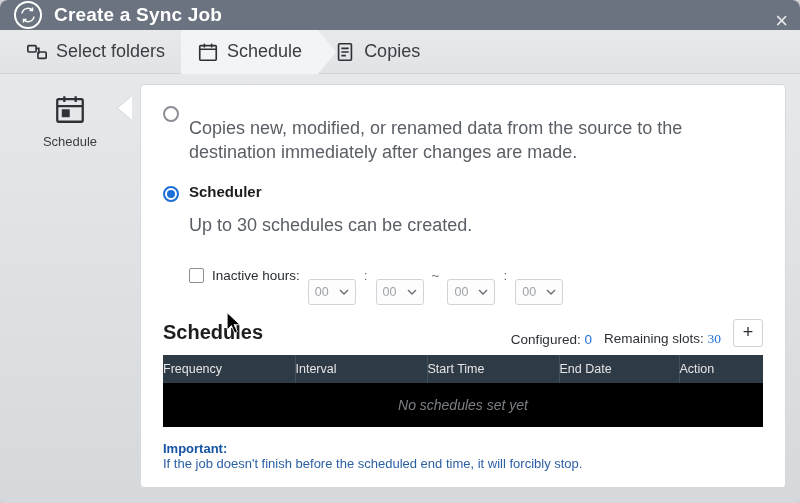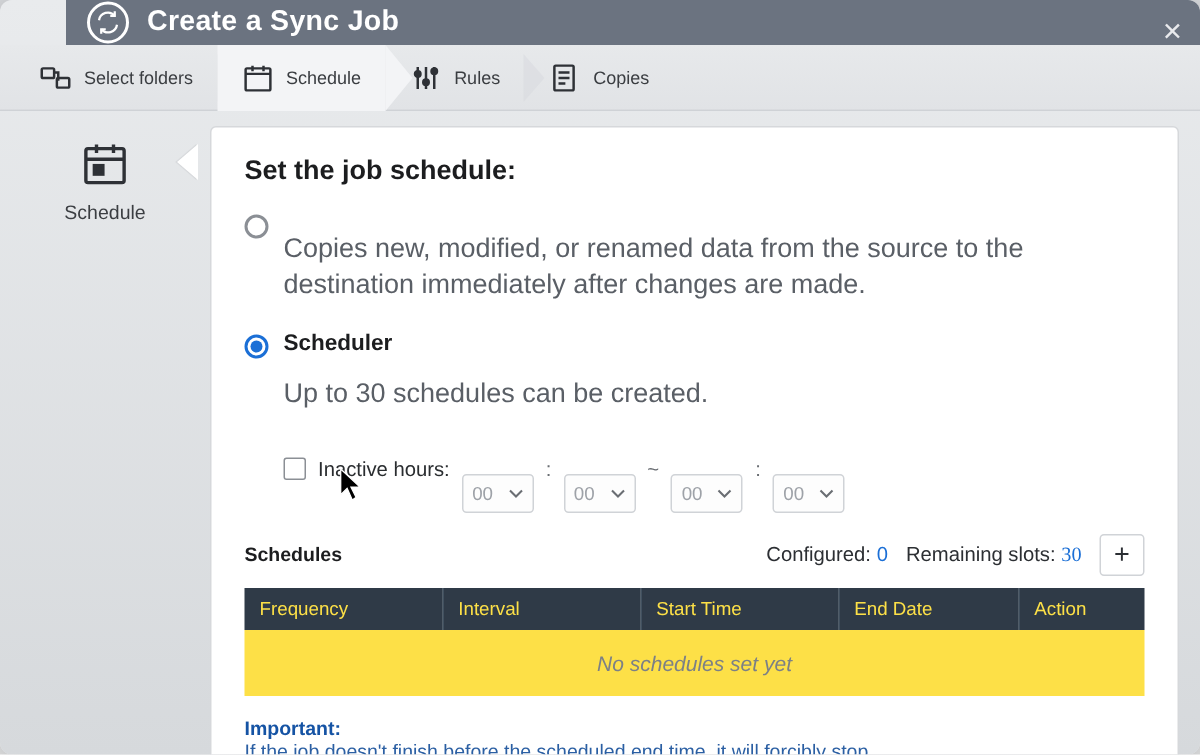--- a/index.html
+++ b/index.html
@@ -6,28 +6,28 @@
     --hdr:#6b7380; --hdr2:#596070; --accent:#1b6fd6; --text:#222;
     --muted:#5a5f66; --border:#d0d3d7; --soft:#eceef0; --step-bg:#dfe2e5;
     --panel:#ffffff; --bg-grad1:#e9ebed; --bg-grad2:#d6d9dc;
   }
   *{box-sizing:border-box;font-family:"Segoe UI",Helvetica,Arial,sans-serif;}
   html,body{margin:0;padding:0;}
   body{width:800px;height:503px;overflow:hidden;background:linear-gradient(180deg,#d7d9dc 0%,#e8e9ea 40%);}
 
   .window{width:800px;height:503px;display:flex;flex-direction:column;background:linear-gradient(180deg,var(--bg-grad1),var(--bg-grad2));border-radius:8px;overflow:hidden;box-shadow:0 6px 24px rgba(0,0,0,.25);}
 
-  .titlebar{height:48px;background:var(--hdr);display:flex;align-items:center;padding:1px 14px;color:#fff;position:relative;margin-left:44px;}
+  .titlebar{height:48px;background:var(--hdr);display:flex;align-items:center;padding:1px 14px;color:#fff;position:relative;}
   .titlebar .title{font-size:19px;font-weight:600;margin-left:12px;letter-spacing:.2px;}
   .titlebar .close{position:absolute;right:12px;top:10px;font-size:22px;line-height:1;color:#e9eaed;cursor:pointer;}
   .sync-logo{width:28px;height:28px;border:2px solid #fff;border-radius:50%;display:flex;align-items:center;justify-content:center;}
   .sync-logo svg{width:18px;height:18px;}
 
   .steps{height:44px;background:linear-gradient(180deg,#e7e9eb,#e1e3e6);display:flex;align-items:center;padding:0 10px;border-bottom:1px solid #cfd2d6;}
-  .step{display:flex;align-items:center;gap:8px;padding:12px 16px;height:44px;color:#3a3d41;font-size:12px;position:relative;cursor:pointer;}
+  .step{display:flex;align-items:center;gap:8px;padding:12px 16px;height:44px;color:#3a3d41;font-size:18px;position:relative;cursor:pointer;}
   .step svg{width:22px;height:22px;stroke:#2e3136;}
   .step.current{background:#f3f4f6;}
   .step.current::after{content:"";position:absolute;right:-18px;top:0;border-left:18px solid #f3f4f6;border-top:22px solid transparent;border-bottom:22px solid transparent;}
   .step:not(.current)::after{content:"";position:absolute;right:-14px;top:6px;border-left:14px solid #d9dbdf;border-top:16px solid transparent;border-bottom:16px solid transparent;opacity:.6;}
   .step:not(.current):last-of-type::after{display:none;}
 
   .body{flex:1;display:flex;position:relative;}
   .rail{width:140px;padding-top:18px;display:flex;flex-direction:column;align-items:center;}
   .rail .cal{width:34px;height:34px;}
   .rail .lbl{margin-top:8px;font-size:13px;color:#3b3e42;}
@@ -43,30 +43,30 @@
   .opt .od{font-size:18px;color:var(--muted);margin-top:13px;max-width:520px;line-height:1.35;}
   .opt-block{margin-bottom:18px;}
 
   .inactive-row{display:flex;align-items:center;gap:8px;margin:10px 0 14px 26px;font-size:13.5px;color:#2a2d30;}
   .chk{width:15px;height:15px;border:1.5px solid #8b8f95;border-radius:2px;}
   .sel-box{height:26px;min-width:48px;border:1px solid var(--border);border-radius:3px;display:flex;align-items:center;justify-content:space-between;padding:0 6px;color:#9ea2a8;font-size:12.5px;background:#fdfdfd;margin-top:32px;}
   .sel-box .chev{width:10px;height:10px;}
   .sep{color:#6a6e73;}
 
   .sched-head{display:flex;align-items:center;justify-content:space-between;margin-top:2px;}
-  .sched-head .left{font-weight:700;font-size:13px;color:#1c1d1f;}
-  .sched-head .right{display:flex;align-items:center;gap:12px;font-size:13.5px;color:#2c2f33;}
+  .sched-head .left{font-weight:700;font-size:20px;color:#1c1d1f;}
+  .sched-head .right{display:flex;align-items:flex-end;gap:12px;font-size:13.5px;color:#2c2f33;}
   .sched-head .num0{color:var(--accent);}
   .sched-head .num30{color:var(--accent);font-family:Liberation Serif, serif;}
   .addbtn{width:30px;height:28px;border:1px solid var(--border);border-radius:3px;display:flex;align-items:center;justify-content:center;font-size:18px;color:#2b2e33;background:#fff;cursor:pointer;}
 
   table.sched{width:100%;border-collapse:collapse;margin-top:8px;}
-  table.sched thead th{background:#2f3a47;color:#fde047;font-weight:500;font-size:12.5px;text-align:left;padding:7px 10px;border-right:1px solid #41505f;}
+  table.sched thead th{background:#2f3a47;color:#e5e5e5;font-weight:500;font-size:12.5px;text-align:left;padding:7px 0;border-right:1px solid #41505f;}
   table.sched thead th:last-child{border-right:none;}
-  table.sched td.empty{background:#fde047;text-align:center;color:#7c8086;font-size:14px;padding:14px 0;font-style:italic;}
+  table.sched td.empty{background:#000000;text-align:center;color:#7c8086;font-size:14px;padding:14px 0;font-style:italic;}
   .important{margin-top:14px;font-size:13px;}
   .important .k{color:#1553a4;font-weight:600;}
   .important .t{color:#2b5fa3;}
 
   .footer{height:56px;display:flex;align-items:center;justify-content:space-between;padding:0 18px;}
   .btn{height:30px;padding:0 20px;border:1px solid #b9bcc1;border-radius:3px;background:linear-gradient(180deg,#fefefe,#eceef0);font-size:13.5px;color:#2b2e33;cursor:pointer;display:flex;align-items:center;}
   .footer .right{display:flex;gap:12px;}
 
   .cursor{position:absolute;left:225px;top:237px;width:18px;height:24px;pointer-events:none;z-index:20;}
 </style>
@@ -99,49 +99,39 @@
     </div>
     <div class="step current">
       <svg viewBox="0 0 24 24" fill="none" stroke-width="1.8">
           <rect x="3" y="5" width="18" height="16" rx="1"></rect>
           <path d="M3 9h18M8 3v4M16 3v4"></path>
         </svg>
       <span>Schedule</span>
     </div>
     <div class="step">
       <svg viewBox="0 0 24 24" fill="none" stroke-width="1.8">
-          <path d="M6 4v16M12 4v16M18 4v16"></path>
-          <circle cx="6" cy="9" r="2" fill="#2e3136"></circle>
-          <circle cx="12" cy="15" r="2" fill="#2e3136"></circle>
-          <circle cx="18" cy="7" r="2" fill="#2e3136"></circle>
-        </svg>
-      <span>Rules</span>
-    </div>
-    <div class="step">
-      <svg viewBox="0 0 24 24" fill="none" stroke-width="1.8">
           <rect x="5" y="3" width="14" height="18" rx="1"></rect>
           <path d="M8 8h8M8 12h8M8 16h5"></path>
         </svg>
       <span>Copies</span>
     </div>
   </div>
 
   <div class="body">
     <div class="rail">
       <svg class="cal" viewBox="0 0 24 24" fill="none" stroke="#2e3136" stroke-width="1.6">
           <rect x="3" y="5" width="18" height="16" rx="1"></rect>
           <path d="M3 10h18M8 3v4M16 3v4"></path>
           <rect x="7" y="13" width="4" height="4" fill="#2e3136"></rect>
         </svg>
       <div class="lbl">Schedule</div>
       <div class="pointer"></div>
     </div>
 
     <div class="panel">
-      <h2>Set the job schedule:</h2>
 
       <div class="opt-block">
         <div class="opt">
           <span class="radio"></span>
           <div>
             <div class="od">Copies new, modified, or renamed data from the source to the destination immediately after changes are made.</div>
           </div>
         </div>
       </div>
 

